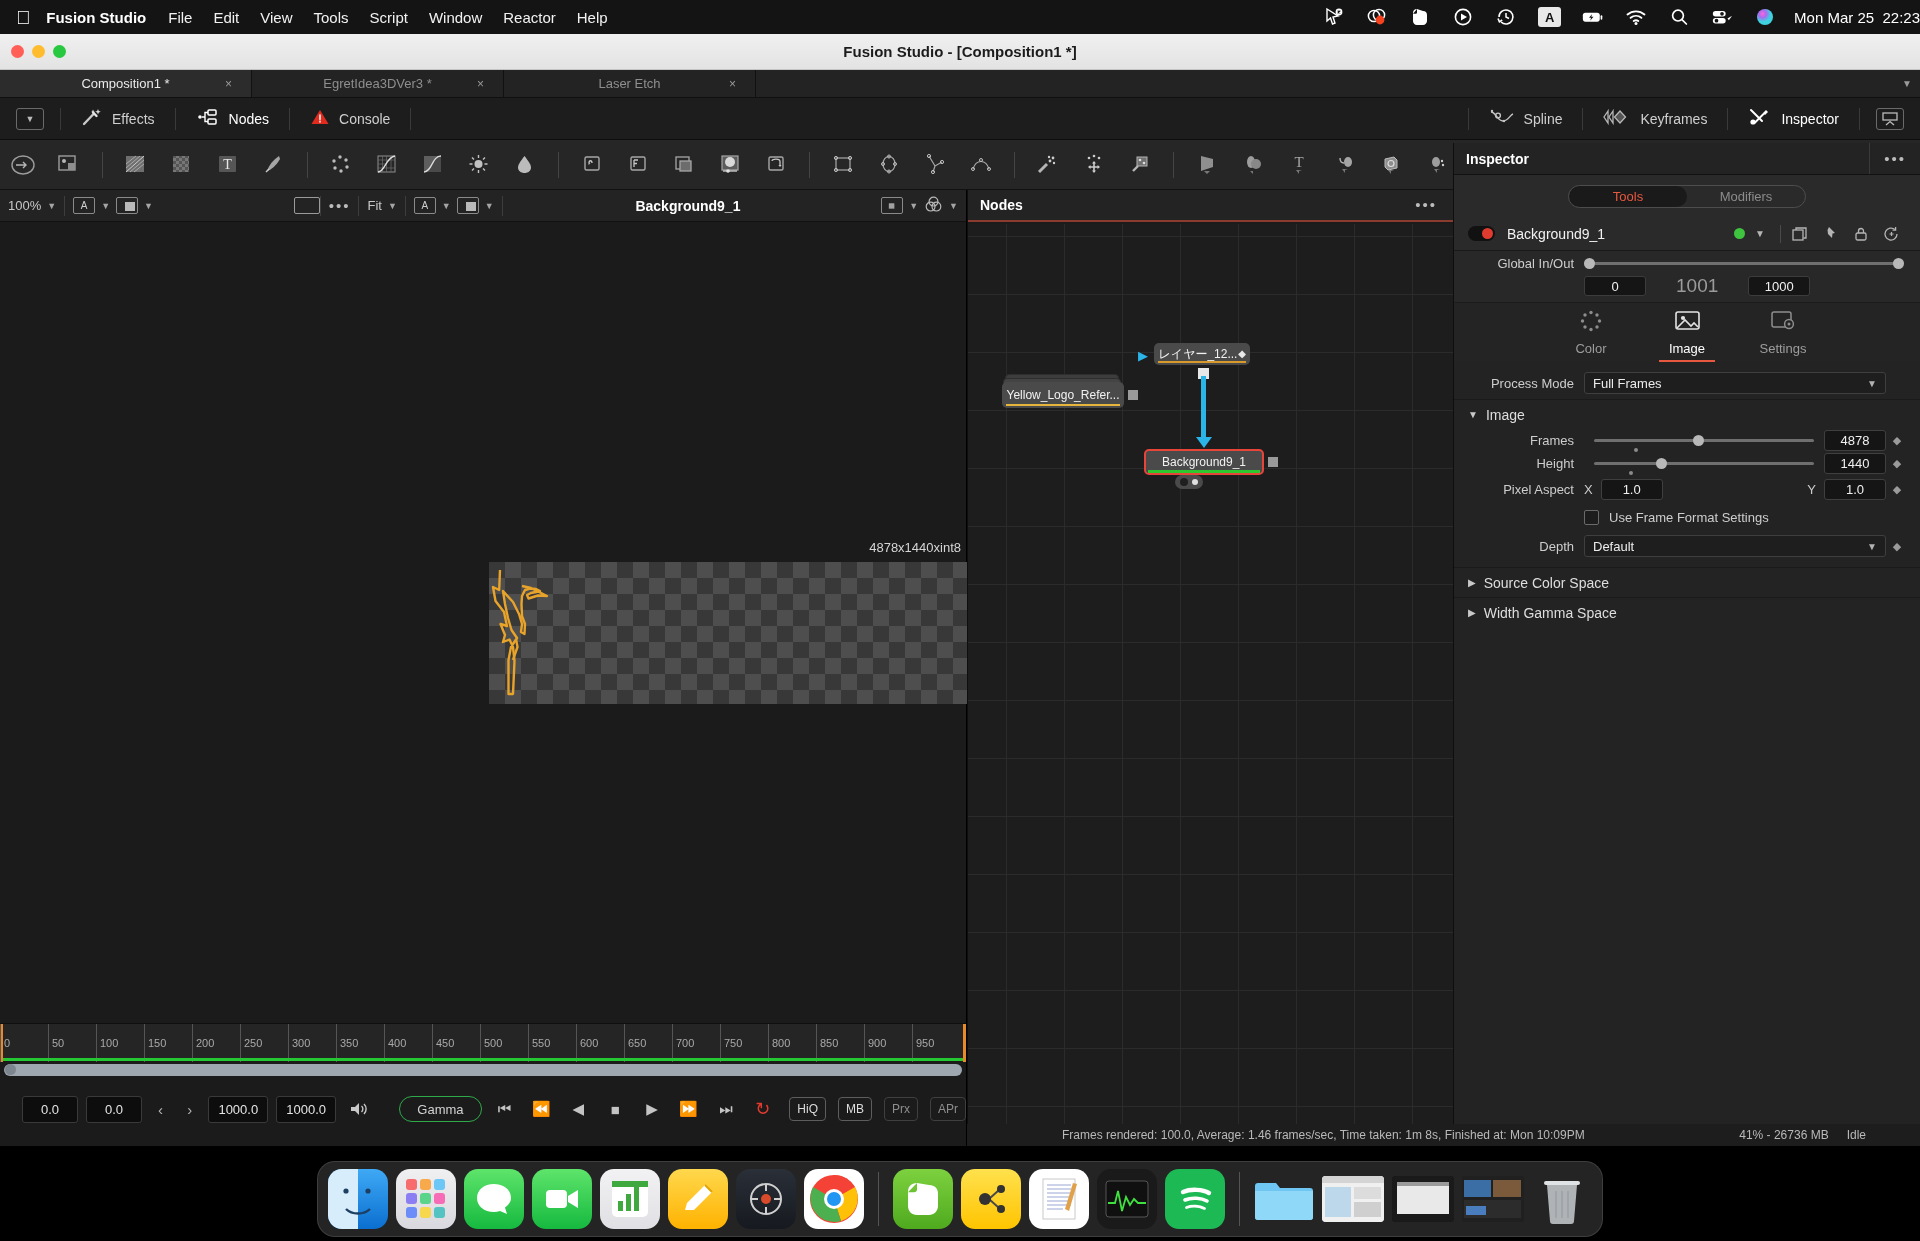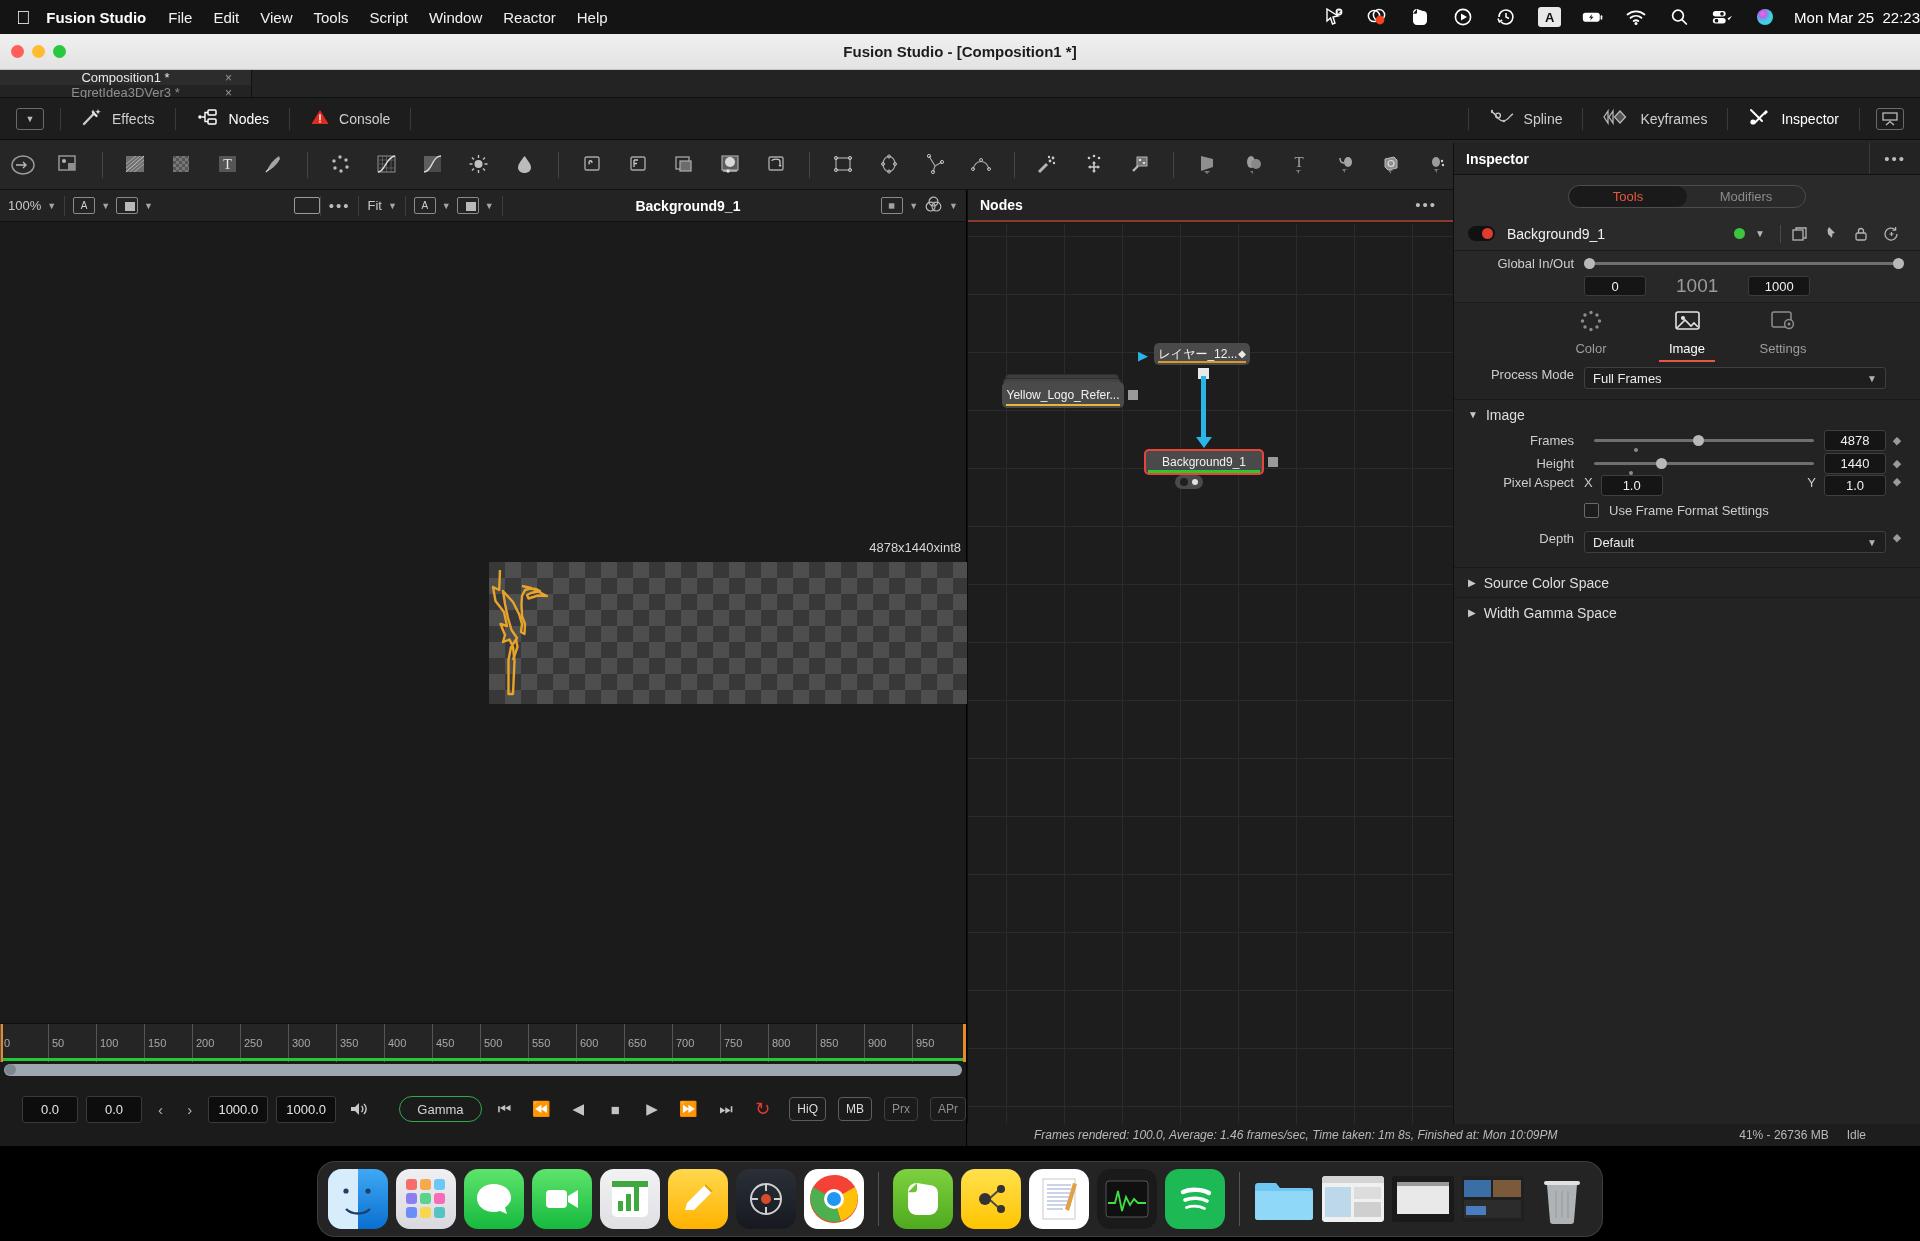--- a/index.html
+++ b/index.html
@@ -42,21 +42,20 @@
   .traffic .r { background: #ff5f57; }
   .traffic .y { background: #febc2e; }
   .traffic .g { background: #28c840; }
   .wintitle { font-size: 15px; font-weight: bold; color: #1c1c1c; }
 
   
   .comptabs {
     position: absolute; top: 70px; left: 0; width: 1920px; height: 28px;
     background: #232323; display: flex; align-items: stretch;
     border-bottom: 1px solid #101010;
-    flex-direction: column;
   }
   .ctab {
     width: 252px; display: flex; align-items: center; justify-content: center;
     position: relative; font-size: 13px; color: #8e8e8e;
     border-right: 1px solid #111;
   }
   .ctab.active { background: #2c2c2c; color: #e9e9e9; }
   .ctab .x { position: absolute; right: 19px; font-size: 12px; color: #9a9a9a; }
   .comptabs .fill { flex: 1; }
   .comptabs .caret { width: 26px; display:flex; align-items:center; justify-content:center; color:#9a9a9a; font-size: 10px;}
@@ -228,21 +227,21 @@
   .gioField {
     width: 62px; height: 20px; background: #151515; border: 1px solid #3c3c3c; border-radius: 3px;
     display: flex; align-items: center; justify-content: center; font-size: 13px; color: #f0f0f0;
   }
   .gioMid { font-size: 19px; color: #9b9b9b; }
   .tabIcons { height: 58px; display: flex; align-items: center; justify-content: center; gap: 24px; background: #242424;}
   .ti { width: 72px; display: flex; flex-direction: column; align-items: center; gap: 3px; position: relative; }
   .ti .lbl { font-size: 13px; color: #9d9d9d; }
   .ti.on .lbl { color: #fff; }
   .ti.on::after { content:""; position:absolute; bottom:-6px; left:8px; right:8px; height:2px; background:#e8573f;}
-  .rowP { display: flex; align-items: flex-start; height: 32px; padding: 0 12px; }
+  .rowP { display: flex; align-items: center; height: 32px; padding: 0 12px; }
   .lblP { font-size: 13px; color: #cdcdcd; width: 108px; text-align: right; margin-right: 10px; }
   .ddl {
     flex: 1; height: 22px; background: #1e1e1e; border: 1px solid #3f3f3f; border-radius: 3px;
     display: flex; align-items: center; padding: 0 8px; font-size: 13px; color: #ececec;
   }
   .ddl .cv { margin-left: auto; font-size: 10px; color: #b2b2b2; }
   .sectionHdr { display: flex; align-items: center; gap: 8px; height: 30px; padding: 0 14px; color: #dedede; font-size: 14px; border-top: 1px solid #1a1a1a;}
   .arrowg { font-size: 10px; color: #c9c9c9; }
   .sliderRow { display: flex; align-items: center; height: 23px; padding: 0 12px; }
   .srTrack { flex: 1; height: 3px; background: #6f6f6f; border-radius: 2px; position: relative; margin: 0 10px; }
@@ -252,21 +251,21 @@
     display: flex; align-items: center; justify-content: center; font-size: 13px; color: #f0f0f0;
   }
   .diamond { width: 22px; text-align: center; color: #9a9a9a; font-size: 11px; }
   .chk { width: 15px; height: 15px; border: 1px solid #6a6a6a; background: #1d1d1d; border-radius: 2px; }
 
   
   .statusbar {
     position: absolute; left: 967px; right: 0; bottom: 95px; height: 22px;
     background: #1d1d1d; display: flex; align-items: center; font-size: 12px; color: #b9b9b9;
   }
-  .statusbar .msg { margin-left: 67px; font-style: italic; }
+  .statusbar .msg { margin-left: 95px; }
   .statusbar .mem { margin-left: auto; margin-right: 18px; }
   .statusbar .idle { margin-right: 54px; }
 
   
   .dockwrap { position: absolute; left: 0; bottom: 0; width: 1920px; height: 95px; background: #000; }
   .dock {
     position: absolute; left: 50%; transform: translateX(-50%); bottom: 4px;
     height: 76px; background: rgba(120,120,120,0.30); border-radius: 18px;
     display: flex; align-items: center; padding: 0 10px; gap: 8px;
     border: 1px solid rgba(255,255,255,0.12);

